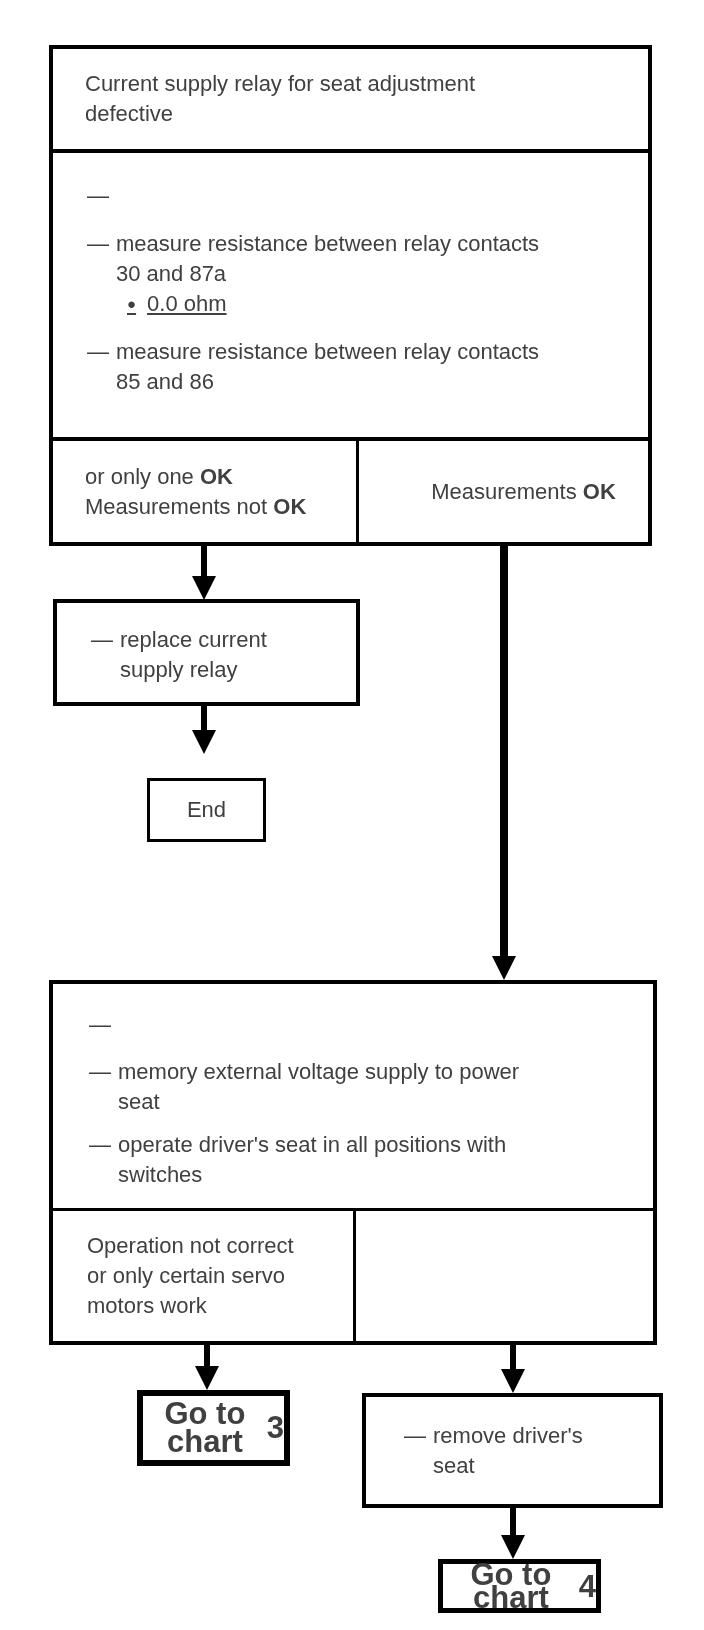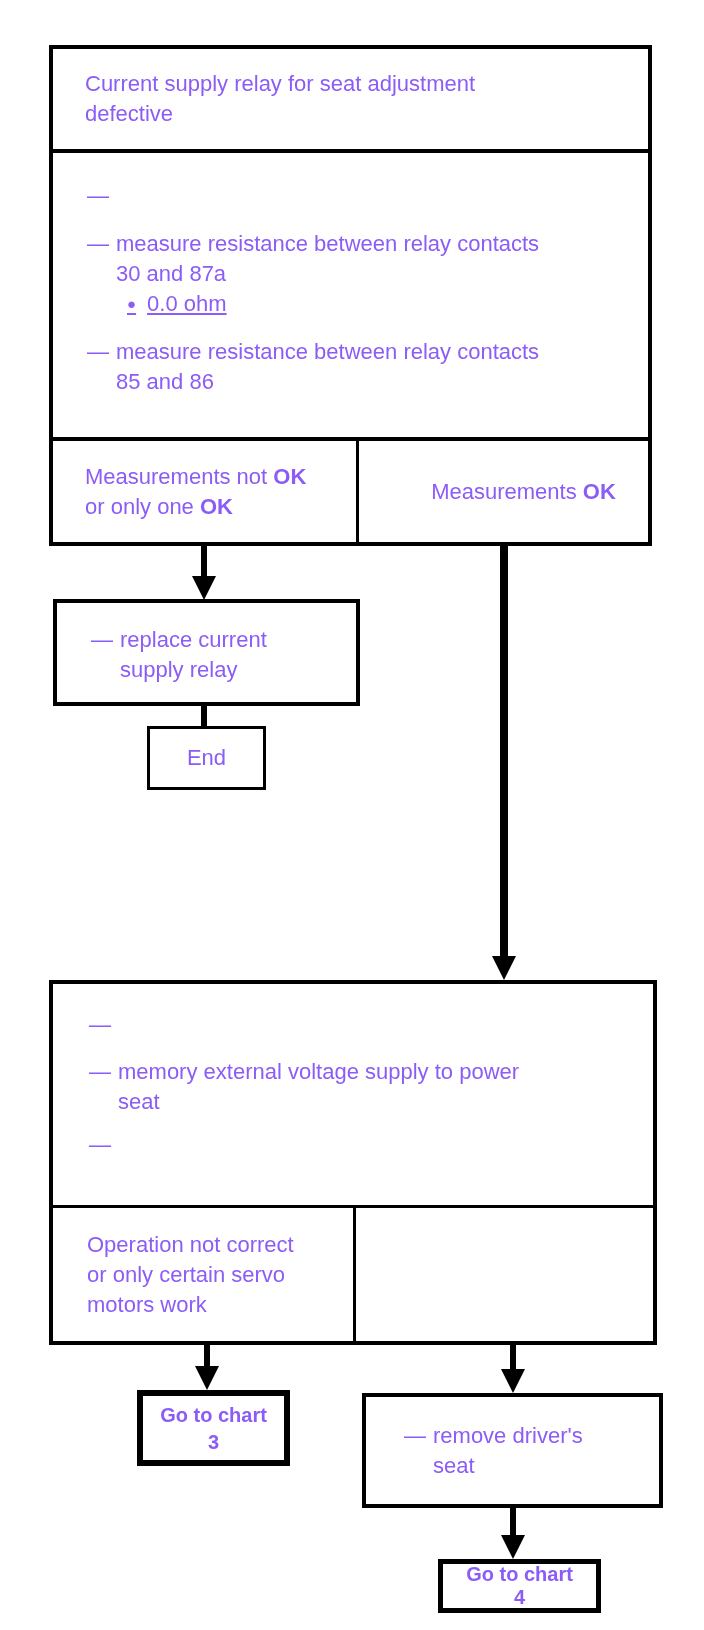--- a/index.html
+++ b/index.html
@@ -1,19 +1,19 @@
 <!DOCTYPE html>
 <html><head>
 <meta charset="utf-8">
 <style>
   * { margin:0; padding:0; box-sizing:border-box; }
   html,body { background:#fff; }
   .canvas {
     position:relative; width:704px; height:1630px;
-    background:#fff; color:#8b5cf6;
+    background:#fff; color:#404040;
     font-family:"Liberation Sans", sans-serif;
     font-size:22px; line-height:30px;
     overflow:hidden;
   }
   .box { position:absolute; border:4px solid #000; background:#fff; }
   .pre { white-space:pre-line; }
 
   
   .compound { display:flex; flex-direction:column; }
   .b1-title { height:104px; border-bottom:4px solid #000; padding:20px 18px 0 32px; }
@@ -24,22 +24,22 @@
   .bullet-line .bullet { font-size:15px; vertical-align:2px; margin-right:11px; }
   .decision { display:flex; border-top:4px solid #000; }
   .cell-left { display:flex; flex-direction:column; justify-content:center;
                border-right:3px solid #000; padding-left:32px; }
   .cell-right { flex:1 1 auto; display:flex; align-items:center; justify-content:center;
                 text-align:center;margin-left:40px; }
 
   
   .step-box { padding-top:22px; }
   .center-box { display:flex; align-items:center; justify-content:center; text-align:center; }
-  .goto { border-width:6px; display:flex; flex-direction:column; align-items:center;
-          justify-content:center; font-weight:700; font-size:20px; text-align:center; }
+  .goto { border-width:6px; display:flex; align-items:center;
+          justify-content:center; font-weight:700; font-size:31px; text-align:center; }
   .goto .num { line-height:26px; }
   .goto .lbl { line-height:28px; }
 
   
   .arrow { position:absolute; width:24px; }
   .arrow .shaft { position:absolute; top:0; left:50%; transform:translateX(-50%);
                   width:6px; height:calc(100% - 22px); background:#000; }
   .arrow.thick .shaft { width:8px; }
   .arrow .head { position:absolute; bottom:0; left:50%; transform:translateX(-50%);
                  width:0; height:0;
@@ -74,22 +74,22 @@
         <span class="dash">—</span>
         <div>
           <div class="pre">measure resistance between relay contacts
 85 and 86</div>
         </div>
       </div>
     </div>
 
     <div class="decision" style="height:105px;">
       <div class="cell-left" style="width:306px;">
+        <div><span>or only one </span><b>OK</b></div>
         <div><span>Measurements not </span><b>OK</b></div>
-        <div><span>or only one </span><b>OK</b></div>
       </div>
       <div class="cell-right">
         <div><span>Measurements </span><b>OK</b></div>
       </div>
     </div>
   </div>
 
   <div class="arrow" style="left:192px; top:546px; height:54px;">
     <div class="shaft"></div>
     <div class="head"></div>
@@ -101,41 +101,43 @@
       <div class="pre">replace current
 supply relay</div>
     </div>
   </div>
 
   <div class="arrow" style="left:192px; top:706px; height:48px;">
     <div class="shaft"></div>
     <div class="head"></div>
   </div>
 
-  <div class="box center-box" style="left:147px; top:726px; width:119px; height:64px; border-width:3px;">
+  <div class="box center-box" style="left:147px; top:778px; width:119px; height:64px; border-width:3px;">
     <span>End</span>
   </div>
 
   <div class="arrow thick" style="left:492px; top:546px; height:434px;">
     <div class="shaft"></div>
     <div class="head"></div>
   </div>
 
   <div class="box compound" style="left:49px; top:980px; width:608px; height:365px;">
     <div class="actions" style="padding-top:26px; padding-left:36px;">
       <div class="item" style="margin-bottom:17px;">
         <span class="dash">—</span>
       </div>
       <div class="item" style="margin-bottom:13px;">
         <span class="dash">—</span>
         <div class="pre">memory external voltage supply to power
 seat</div>
       </div>
       <div class="item">
         <span class="dash">—</span>
+        <div class="pre">operate driver's seat in all positions with
+switches</div>
       </div>
     </div>
 
     <div class="decision" style="height:136px; border-top-width:3px;">
       <div class="cell-left" style="width:303px; padding-left:34px;">
         <div class="pre">Operation not correct
 or only certain servo
 motors work</div>
       </div>
     </div>

